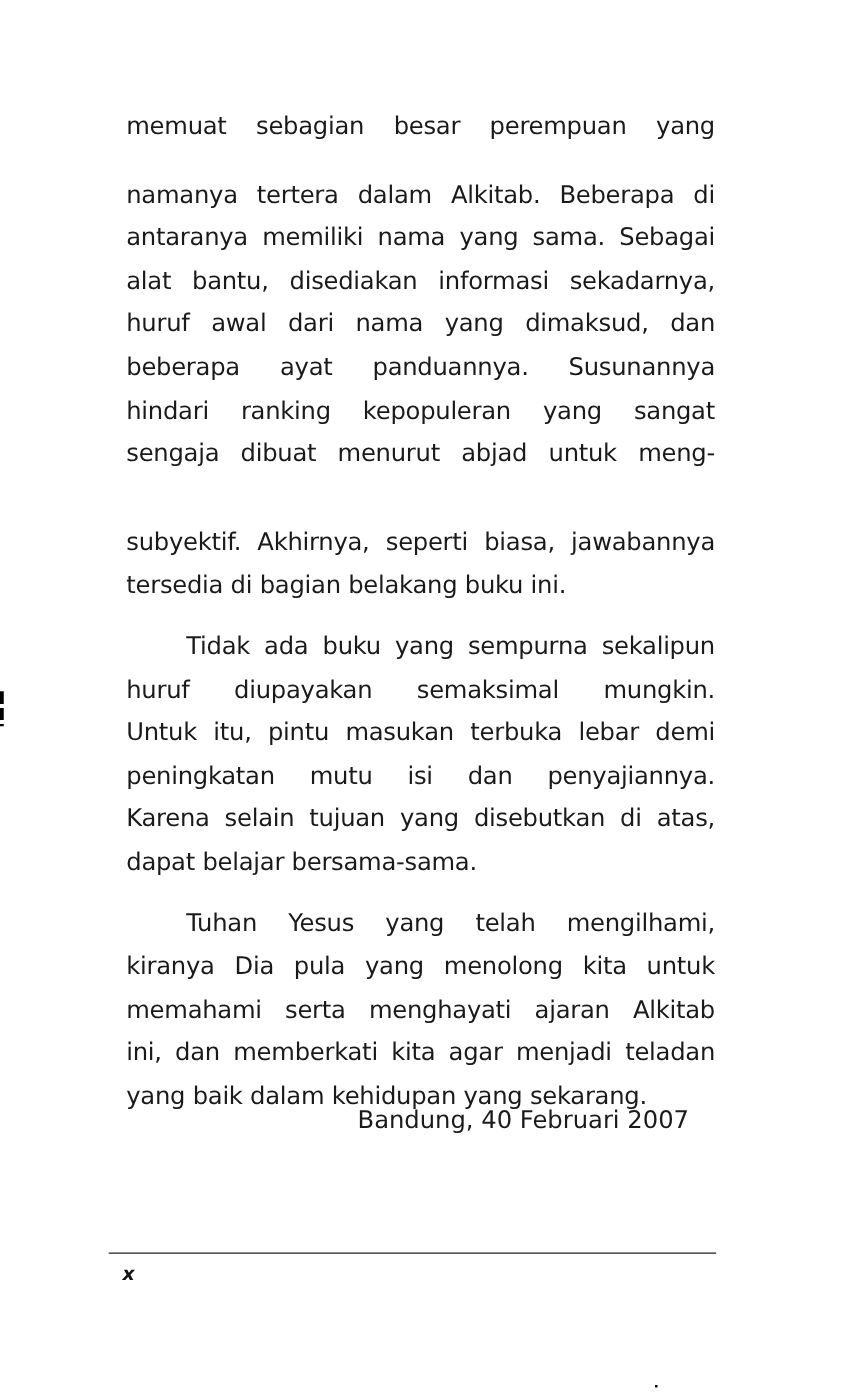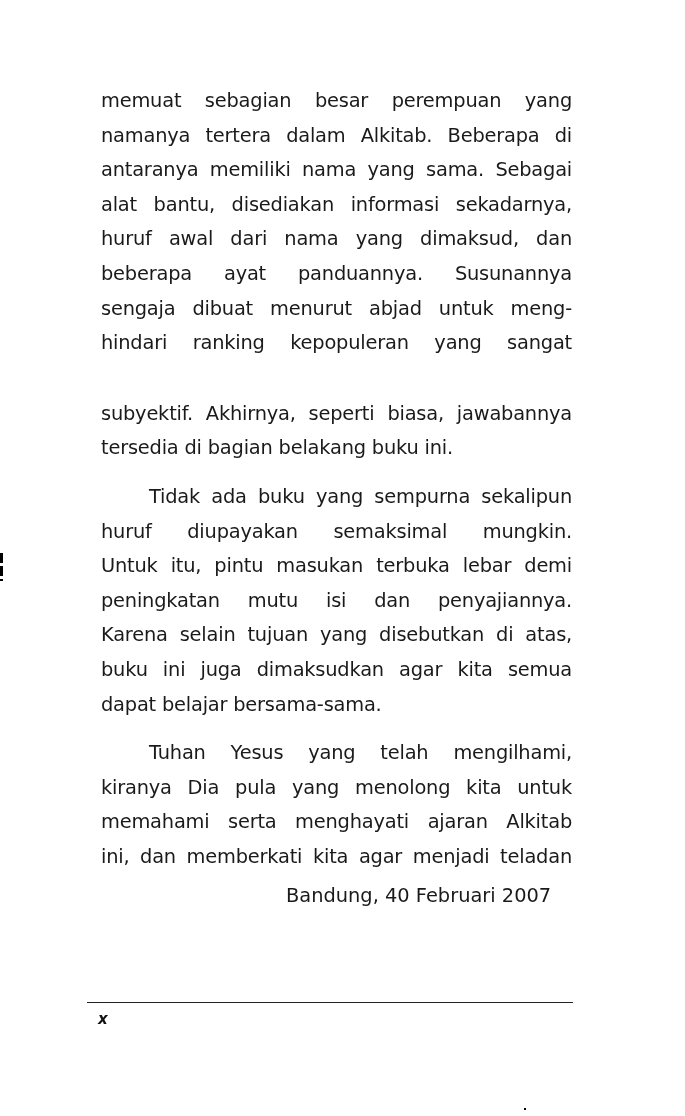--- a/index.html
+++ b/index.html
@@ -101,46 +101,46 @@
 <body>
 
 <div class="page">
 
   <div class="scan-mark"></div>
 
   <div class="body-text">
 
     <div class="para">
       <span class="line" style="white-space: normal; text-align: justify; text-align-last: justify;">memuat sebagian besar perempuan yang</span>
-      <span class="line" style="white-space: normal; text-align: justify; text-align-last: justify;">namanya tertera dalam Alkitab. Beberapa di</span>
+      <span class="line" style="white-space: normal; text-align: justify; text-align-last: justify; margin-top: 20px;">namanya tertera dalam Alkitab. Beberapa di</span>
       <span class="line" style="white-space: normal; text-align: justify; text-align-last: justify;">antaranya memiliki nama yang sama. Sebagai</span>
       <span class="line" style="white-space: normal; text-align: justify; text-align-last: justify;">alat bantu, disediakan informasi sekadarnya,</span>
       <span class="line" style="white-space: normal; text-align: justify; text-align-last: justify;">huruf awal dari nama yang dimaksud, dan</span>
       <span class="line" style="white-space: normal; text-align: justify; text-align-last: justify;">beberapa ayat panduannya. Susunannya</span>
+      <span class="line" style="white-space: normal; text-align: justify; text-align-last: justify;">hindari ranking kepopuleran yang sangat</span>
       <span class="line" style="white-space: normal; text-align: justify; text-align-last: justify;">sengaja dibuat menurut abjad untuk meng-</span>
-      <span class="line" style="white-space: normal; text-align: justify; text-align-last: justify;">hindari ranking kepopuleran yang sangat</span>
       <span class="line" style="white-space: normal; text-align: justify; text-align-last: justify; margin-top: 36px;">subyektif. Akhirnya, seperti biasa, jawabannya</span>
       <span class="line last">tersedia di bagian belakang buku ini.</span>
     </div>
 
     <div class="para">
       <span class="line indent" style="white-space: normal; text-align: justify; text-align-last: justify;">Tidak ada buku yang sempurna sekalipun</span>
       <span class="line" style="white-space: normal; text-align: justify; text-align-last: justify;">huruf diupayakan semaksimal mungkin.</span>
       <span class="line" style="white-space: normal; text-align: justify; text-align-last: justify;">Untuk itu, pintu masukan terbuka lebar demi</span>
       <span class="line" style="white-space: normal; text-align: justify; text-align-last: justify;">peningkatan mutu isi dan penyajiannya.</span>
       <span class="line" style="white-space: normal; text-align: justify; text-align-last: justify;">Karena selain tujuan yang disebutkan di atas,</span>
-      <span class="line" style="white-space: normal; text-align: justify; text-align-last: justify;">buku ini juga dimaksudkan agar kita semua</span>
       <span class="line last">dapat belajar bersama-sama.</span>
     </div>
 
     <div class="para">
       <span class="line indent" style="white-space: normal; text-align: justify; text-align-last: justify;">Tuhan Yesus yang telah mengilhami,</span>
       <span class="line" style="white-space: normal; text-align: justify; text-align-last: justify;">kiranya Dia pula yang menolong kita untuk</span>
       <span class="line" style="white-space: normal; text-align: justify; text-align-last: justify;">memahami serta menghayati ajaran Alkitab</span>
       <span class="line" style="white-space: normal; text-align: justify; text-align-last: justify;">ini, dan memberkati kita agar menjadi teladan</span>
+      <span class="line last">yang baik dalam kehidupan yang sekarang.</span>
     </div>
 
   </div>
 
   <div class="signature">
     <span class="sig-line sig-place">Bandung, 40 Februari 2007</span>
   </div>
 
   <div class="footer-rule"></div>
   <div class="folio">x</div>

